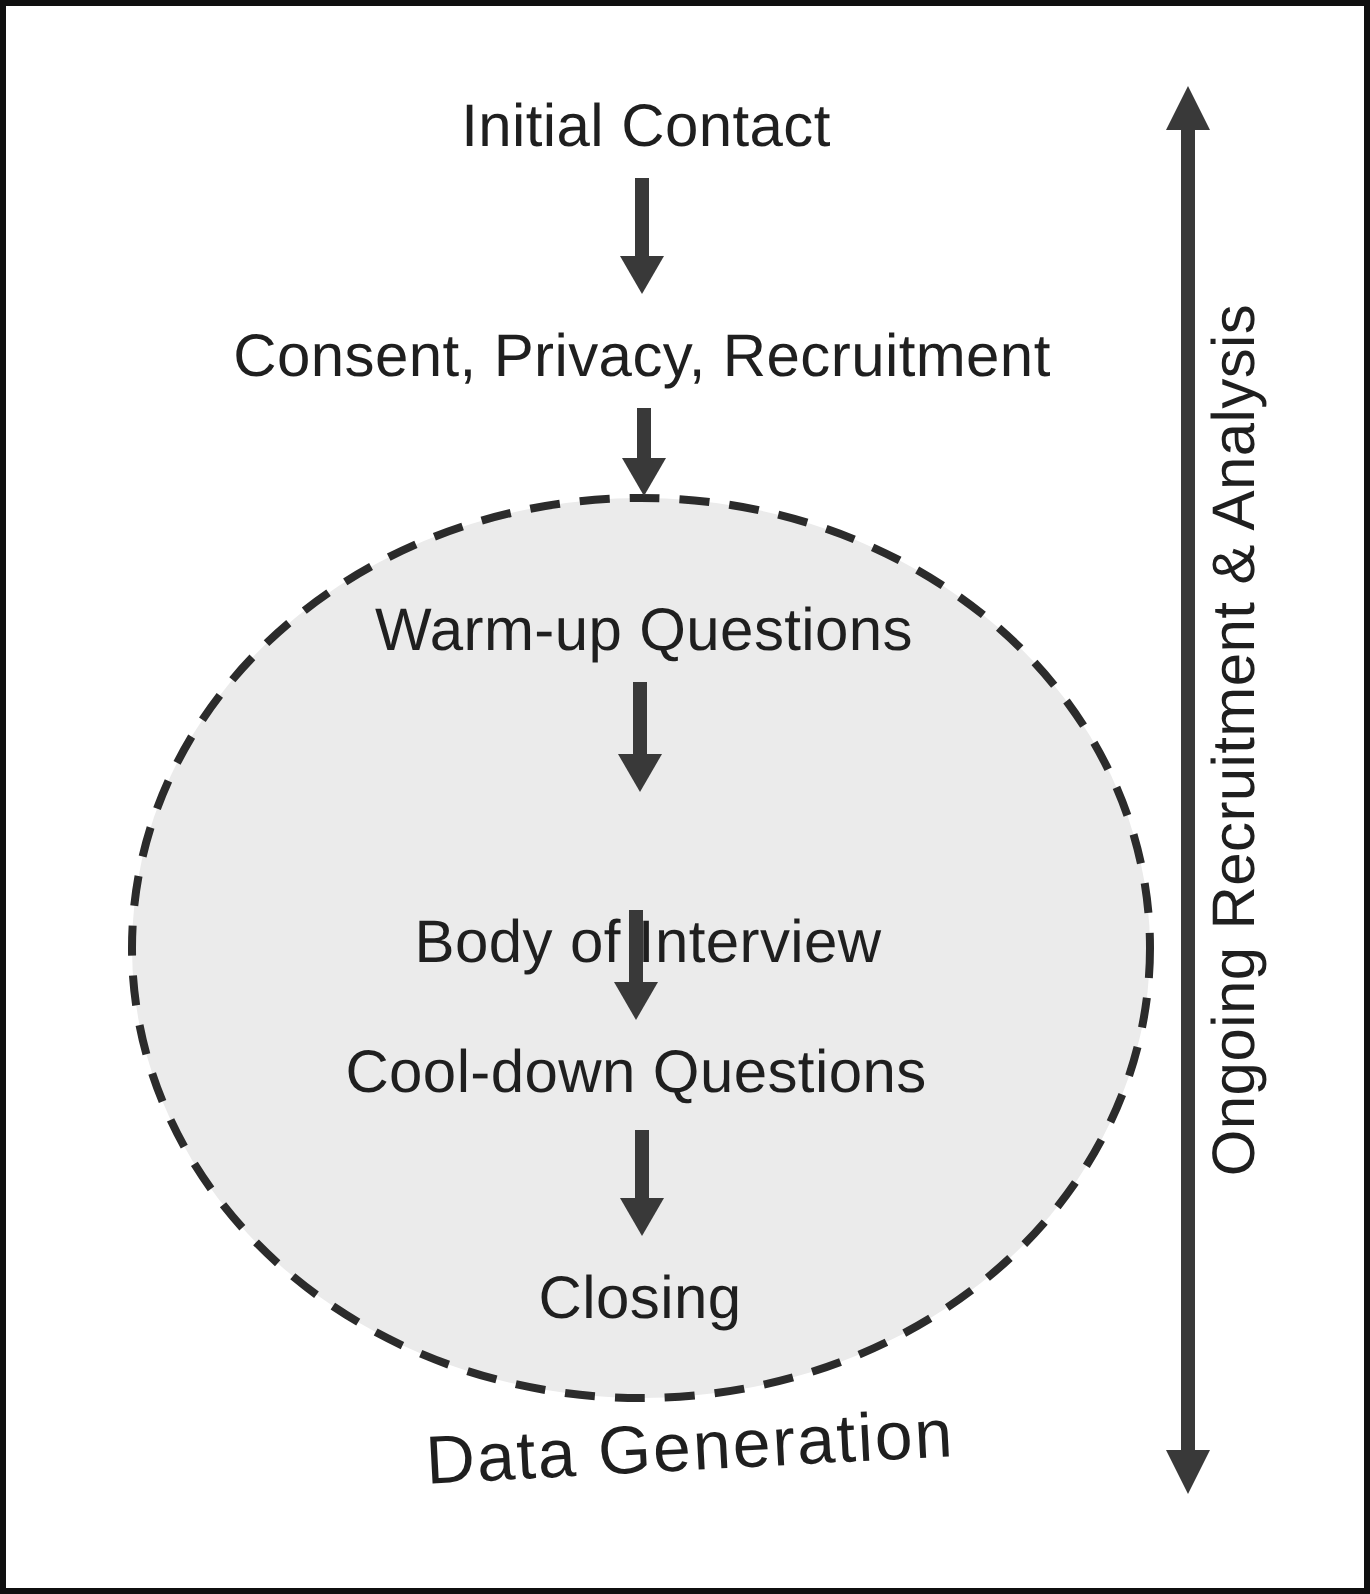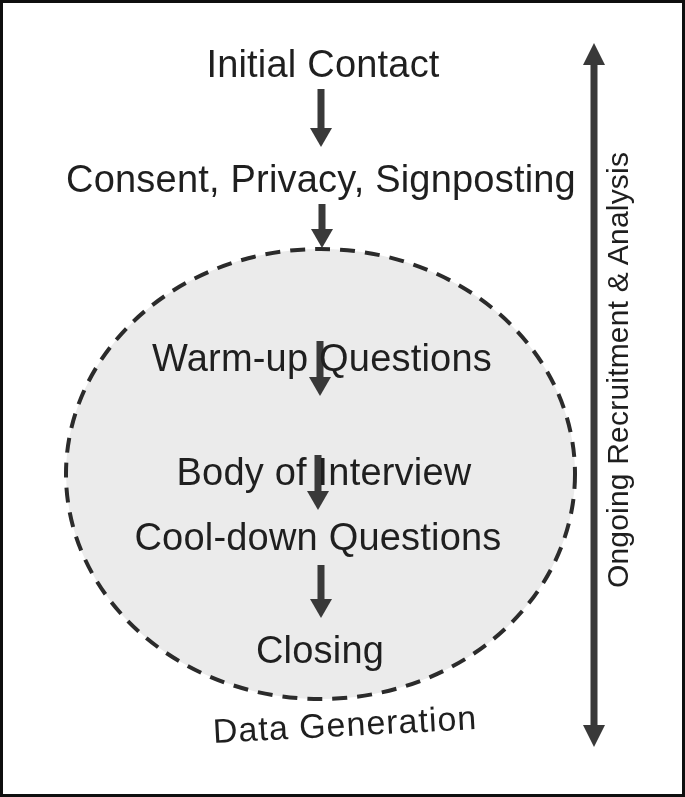--- a/index.html
+++ b/index.html
@@ -20,30 +20,30 @@
     font-family:"Liberation Sans",sans-serif;
     color:var(--text,#1f1f1f);
     overflow:hidden;
   }
   .layer{position:absolute;left:0;top:0;width:685px;height:797px;}
   svg.layer{pointer-events:none;}
   .node-label{
     position:absolute;
     transform:translateX(-50%);
     white-space:nowrap;
-    font-size:38px;
+    font-size:30px;
     line-height:34px;
     font-weight:400;
     letter-spacing:0.2px;
     color:var(--text,#1f1f1f);
     text-align:center;
   }
   .lbl-initial{left:320px;top:44px;}
   .lbl-consent{left:318px;top:159px;}
-  .lbl-warmup{left:319px;top:296px;margin-top:42px;}
+  .lbl-warmup{left:319px;top:296px;}
   .lbl-body{left:321px;top:409px;margin-top:43px;}
   .lbl-cooldown{left:315px;top:517px;}
   .lbl-closing{left:317px;top:630px;}
   .lbl-datagen{
     left:342px;top:702px;
     font-size:34px;line-height:38px;
     letter-spacing:1px;
     transform:translateX(-50%) rotate(-3deg);
   }
   .lbl-side{
@@ -99,21 +99,21 @@
 
     <g class="arrow-shape">
       <rect x="587.5" y="60" width="7" height="664"></rect>
       <polygon points="591,40 580,62 602,62"></polygon>
       <polygon points="591,744 580,722 602,722"></polygon>
     </g>
   </svg>
 
   <div class="node-label lbl-initial">Initial Contact</div>
 
-  <div class="node-label lbl-consent">Consent, Privacy, Signposting</div>
+  <div class="node-label lbl-consent">Consent, Privacy, Recruitment</div>
 
   <div class="node-label lbl-warmup">Warm-up Questions</div>
 
   <div class="node-label lbl-body">Body of Interview</div>
 
   <div class="node-label lbl-closing">Closing</div>
 
   <div class="node-label lbl-cooldown">Cool-down Questions</div>
 
   <div class="node-label lbl-datagen">Data Generation</div>

